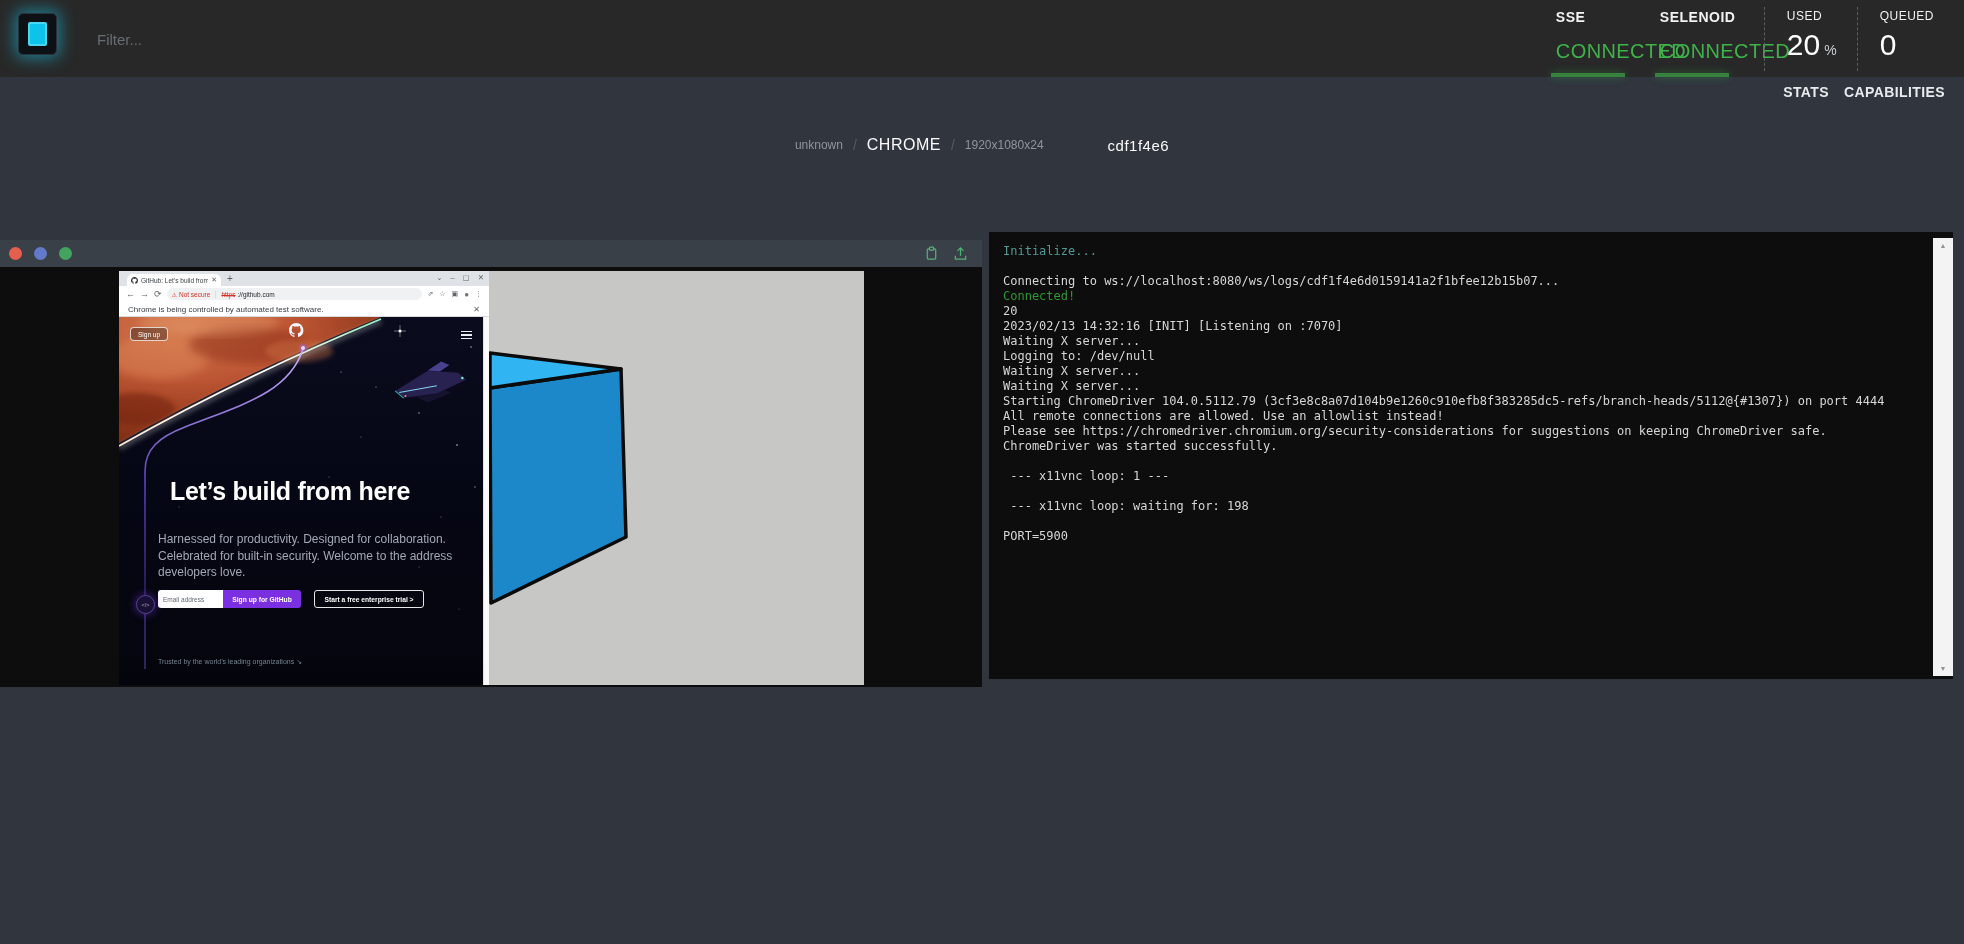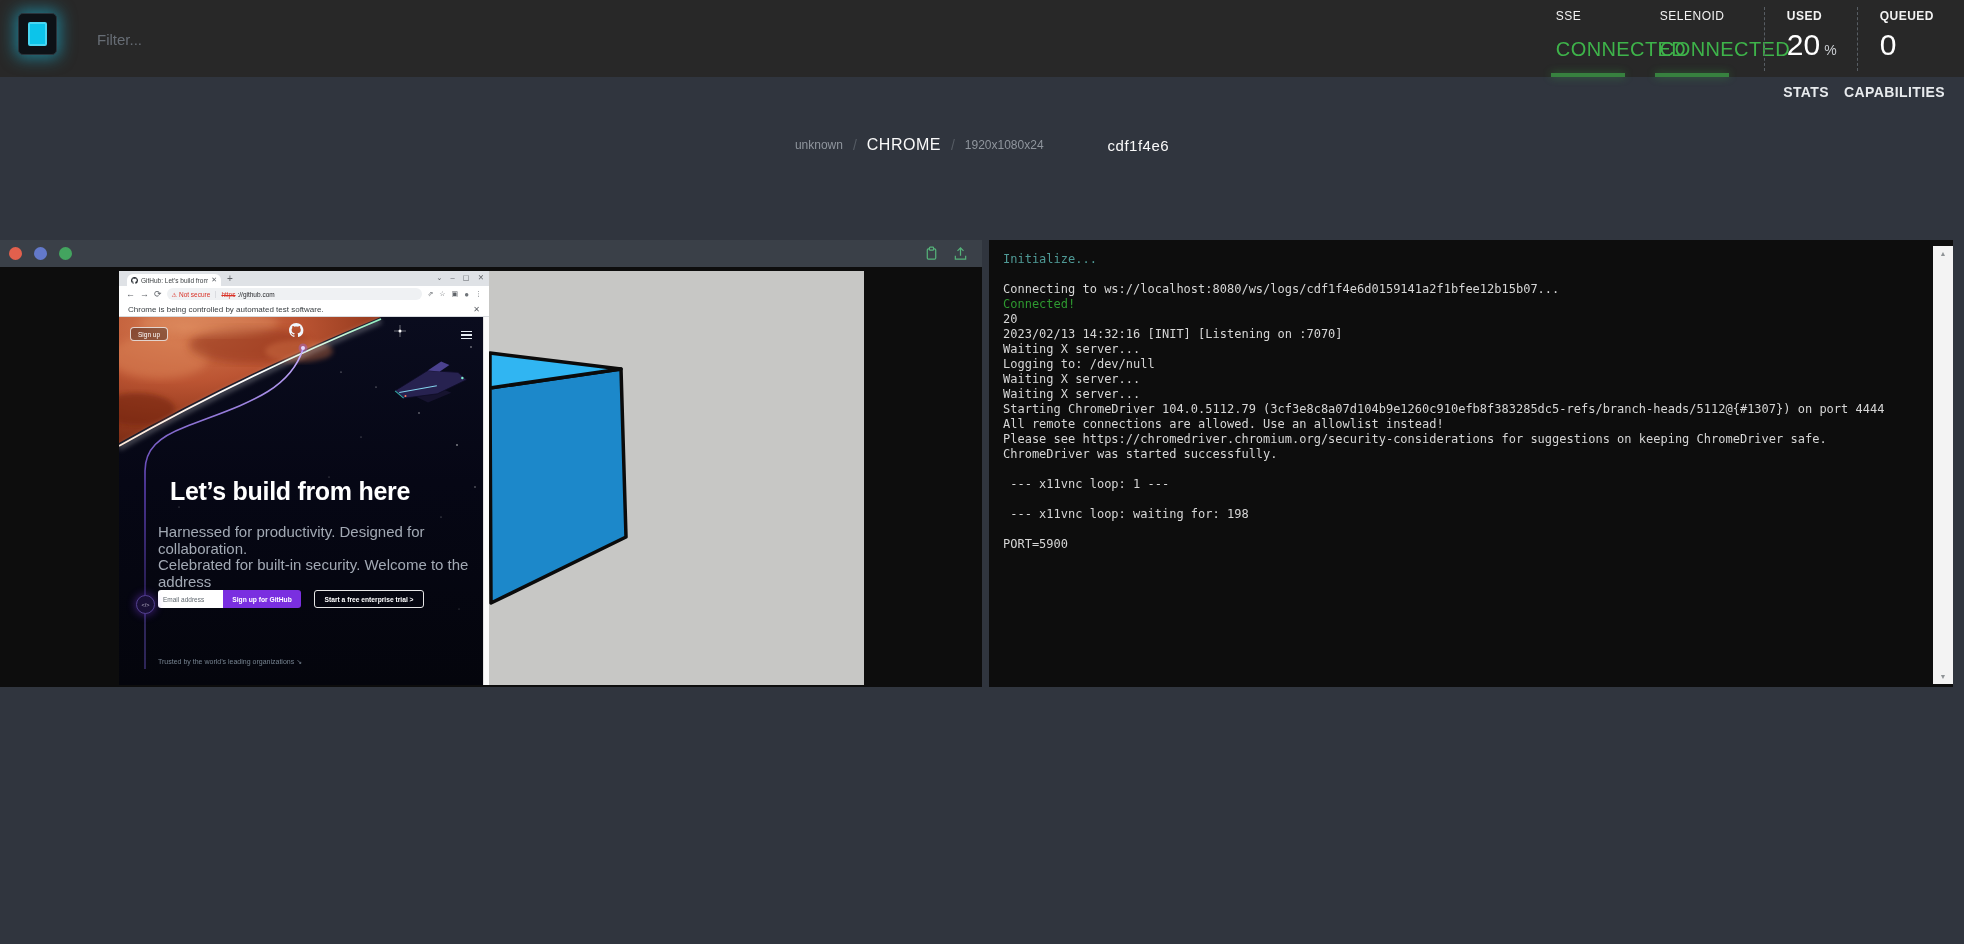--- a/index.html
+++ b/index.html
@@ -11,26 +11,26 @@
   .logo{position:absolute;left:18px;top:13px;width:37px;height:40px;border-radius:5px;
         background:#0d1116;border:1px solid #2a333b;
         box-shadow:0 0 16px 3px rgba(24,195,232,.55);
         display:flex;align-items:center;justify-content:center;cursor:pointer;}
   .logo-inner{width:15px;height:20px;background:#0cc4ea;border:2px solid #49d6f2;border-radius:2px;}
   .filter{position:absolute;left:95px;top:20px;width:420px;height:36px;background:transparent;
           border:none;outline:none;color:#cfd3d8;font-size:15px;font-family:"Liberation Sans",sans-serif;}
   .filter::placeholder{color:#676d75;}
   .statusbar{position:absolute;right:10px;top:0;height:77px;display:flex;align-items:stretch;}
   .conn{position:relative;width:104px;padding-top:9px;}
-  .conn .lbl{font-size:12px;font-weight:normal;color:#f2f2f2;letter-spacing:.5px;}
+  .conn .lbl{font-size:14px;font-weight:bold;color:#f2f2f2;letter-spacing:.5px;}
   .connval{margin-top:15px;font-size:20px;color:#3eb34a;letter-spacing:.4px;}
   .conn::after{content:"";position:absolute;left:-5px;bottom:0;width:74px;height:4px;
                background:#37813f;box-shadow:0 0 8px rgba(62,179,74,.45);}
   .metric{position:relative;margin:7px 0 6px;padding:2px 20px 0 22px;border-left:1px dashed #585e64;}
-  .metric .lbl{font-size:12px;font-weight:bold;color:#f2f2f2;letter-spacing:.5px;}
+  .metric .lbl{font-size:12px;font-weight:normal;color:#f2f2f2;letter-spacing:.5px;}
   .metric .val{margin-top:5px;color:#fff;white-space:nowrap;}
   .val .big{font-size:30px;font-weight:400;}
   .val .unit{font-size:14px;color:#c9ccd0;margin-left:4px;}
   .val .plus{font-size:16px;color:#c9ccd0;margin:0 5px;}
   .val .mid{font-size:19px;color:#fff;}
   .val .slash{font-size:26px;margin:0 6px;}
 
   
   .tabsrow{position:absolute;top:84px;right:19px;display:flex;gap:15px;}
   .tabsrow .tab{font-size:14px;color:#e8ebee;letter-spacing:.4px;font-weight:700;cursor:pointer;}
@@ -82,41 +82,41 @@
   .infobar .x{font-size:8px;color:#5f6368;cursor:pointer;}
 
   
   .hero{position:relative;height:368px;background:linear-gradient(180deg,#0a0c1e 0%,#060715 45%,#04050c 100%);overflow:hidden;}
   .hero svg.bgart{position:absolute;left:0;top:0;}
   .gh-signup{position:absolute;left:11px;top:10px;padding:2.5px 7px;border:1px solid rgba(255,255,255,.75);
              border-radius:4px;font-size:6.5px;color:#fff;background:rgba(13,17,23,.35);cursor:pointer;}
   .gh-menu{position:absolute;right:17px;top:14px;display:flex;flex-direction:column;gap:2.2px;cursor:pointer;}
   .gh-menu i{display:block;width:11px;height:1.3px;background:#e6edf3;}
   .gh-h1{position:absolute;left:51px;top:160px;font-size:25px;font-weight:bold;color:#fff;letter-spacing:-.3px;}
-  .gh-tag{position:absolute;left:39px;top:207px;font-size:15px;color:#a2a9b4;line-height:16.5px;}
+  .gh-tag{position:absolute;left:39px;top:214px;font-size:12px;color:#a2a9b4;line-height:16.5px;}
   .gh-tag span{display:block;}
   .gh-form{position:absolute;left:39px;top:273px;display:flex;align-items:stretch;height:18px;}
   .gh-email{width:58px;border:none;outline:none;background:#fff;border-radius:3px 0 0 3px;
             font-size:6.5px;padding-left:5px;color:#24292f;font-family:"Liberation Sans",sans-serif;}
   .gh-email::placeholder{color:#60686f;}
   .gh-cta{width:78px;background:#7a2fe0;border:none;border-radius:0 3px 3px 0;color:#fff;
           font-size:6.7px;font-weight:bold;cursor:pointer;font-family:"Liberation Sans",sans-serif;}
   .gh-trial{width:110px;margin-left:13px;background:transparent;border:1px solid #e6e6e6;border-radius:3px;
             color:#fff;font-size:6.7px;font-weight:bold;cursor:pointer;font-family:"Liberation Sans",sans-serif;}
   .gh-code{position:absolute;left:17px;top:278px;width:17px;height:17px;border-radius:50%;
            background:#191036;border:1px solid #53418f;box-shadow:0 0 8px 1px rgba(124,58,237,.45);
            display:flex;align-items:center;justify-content:center;font-size:5.5px;color:#b9b3c8;}
   .gh-trusted{position:absolute;left:39px;top:341px;font-size:7px;color:#768390;}
   .pagescroll{position:absolute;right:0;top:46px;bottom:0;width:5px;background:#fbfbfb;border-left:1px solid #e3e3e3;}
 
   
   .desktop{position:absolute;left:370px;top:0;width:375px;height:414px;background:#c7c7c5;overflow:hidden;}
 
   
-  .logpanel{position:absolute;left:989px;top:240px;width:964px;height:447px;background:#0d0d0d;}
+  .logpanel{position:absolute;left:989px;top:232px;width:964px;height:447px;background:#0d0d0d;}
   .logbody{position:absolute;left:14px;top:12px;right:28px;font-family:"DejaVu Sans Mono","Liberation Mono",monospace;
            font-size:12px;line-height:15px;color:#d6d6d6;white-space:pre;}
   .logln.info{color:#4f9a96;}
   .logln.success{color:#2e9930;}
   .logscroll{position:absolute;right:0;top:6px;bottom:3px;width:20px;background:#f3f3f3;
              display:flex;flex-direction:column;justify-content:space-between;align-items:center;
              padding:4px 0;box-sizing:border-box;cursor:default;}
   .logscroll .arr{font-size:7px;color:#8f9396;cursor:pointer;}
 </style>
 </head>

